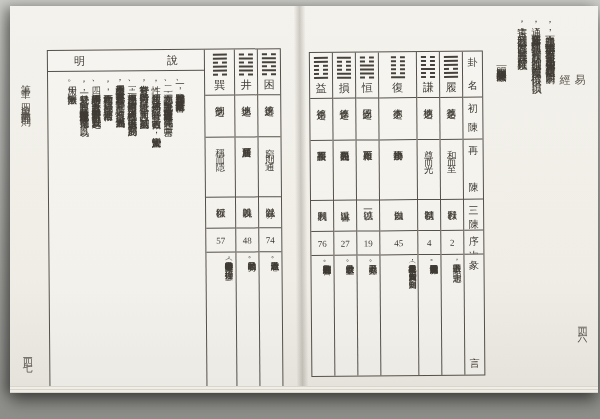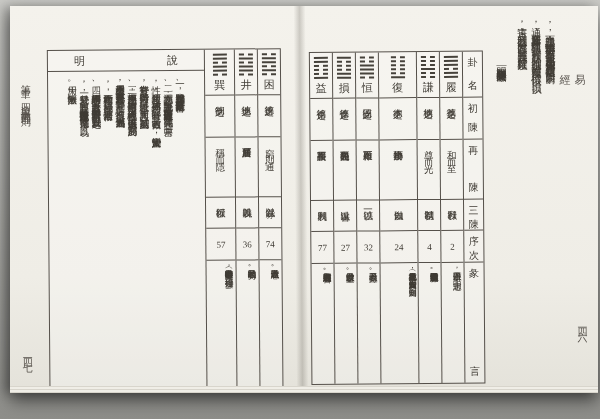--- a/index.html
+++ b/index.html
@@ -38,21 +38,21 @@
   .tcol.note{width:156px;}
   .tcol:not(:first-child){border-right:1px solid #55504a;}
   .cell{border-bottom:1px solid #55504a;display:flex;justify-content:center;
     align-items:flex-start;overflow:hidden;box-sizing:border-box;}
   .cell:last-child{border-bottom:none;}
   .r-name{height:46px;flex-direction:column;align-items:center;
     justify-content:space-between;padding:4px 0 2px;}
   .r-c1{height:42px;}
   .r-c2{height:60px;}
   .r-c3{height:31px;}
-  .r-xu{height:32px;align-items:center;}
+  .r-xu{height:24px;align-items:center;}
   .r-tuan{height:120px;justify-content:flex-end;padding:2px 1px;}
   .r-title{height:21px;}
   .r-body{flex:1;display:flex;flex-direction:row-reverse;justify-content:center;
     padding:4px 2px;}
   .cell .vtext{font-size:9.5px;line-height:12px;padding-top:3px;height:100%;}
   .cell.r-c2 .vtext.spread{letter-spacing:7px;}
   .cell.r-tuan .vtext{font-size:8.5px;line-height:11px;padding-top:1px;}
   .tcol.wide .r-tuan .vtext{font-size:8px;line-height:10px;}
   .hexname{font-size:11px;}
   .hexagram{display:flex;flex-direction:column;gap:2px;}
@@ -129,21 +129,21 @@
               <div class="cell r-c1">
                 <div class="vtext">德之地</div>
               </div>
               <div class="cell r-c2">
                 <div class="vtext">居其所而遷</div>
               </div>
               <div class="cell r-c3">
                 <div class="vtext">以辨義</div>
               </div>
               <div class="cell r-xu">
-                <div class="xu-num">36</div>
+                <div class="xu-num">48</div>
               </div>
               <div class="cell r-tuan">
                 <div class="vtext">君子以勞民勸相。</div>
               </div>
             </div>
             <div class="tcol semi">
               <div class="cell r-name">
                 <div class="hexagram">
                   <div class="hx-line"></div>
                   <div class="hx-line"></div>
@@ -298,21 +298,21 @@
               <div class="cell r-c1">
                 <div class="vtext">德之本</div>
               </div>
               <div class="cell r-c2">
                 <div class="vtext">小而辨於物</div>
               </div>
               <div class="cell r-c3">
                 <div class="vtext">以自知</div>
               </div>
               <div class="cell r-xu">
-                <div class="xu-num">24</div>
+                <div class="xu-num">45</div>
               </div>
               <div class="cell r-tuan">
                 <div class="vtext">彖復見天地之心（重在自反，自反則自知）知人者智，自知則明。</div>
               </div>
             </div>
             <div class="tcol">
               <div class="cell r-name">
                 <div class="hexagram">
                   <div class="hx-line broken"></div>
                   <div class="hx-line broken"></div>
@@ -326,21 +326,21 @@
               <div class="cell r-c1">
                 <div class="vtext">德之固</div>
               </div>
               <div class="cell r-c2">
                 <div class="vtext">雜而不厭</div>
               </div>
               <div class="cell r-c3">
                 <div class="vtext">以一德</div>
               </div>
               <div class="cell r-xu">
-                <div class="xu-num">32</div>
+                <div class="xu-num">19</div>
               </div>
               <div class="cell r-tuan">
                 <div class="vtext">君子以立不易方。</div>
               </div>
             </div>
             <div class="tcol">
               <div class="cell r-name">
                 <div class="hexagram">
                   <div class="hx-line"></div>
                   <div class="hx-line broken"></div>
@@ -382,21 +382,21 @@
               <div class="cell r-c1">
                 <div class="vtext">德之裕</div>
               </div>
               <div class="cell r-c2">
                 <div class="vtext">長裕而不設</div>
               </div>
               <div class="cell r-c3">
                 <div class="vtext">以興利</div>
               </div>
               <div class="cell r-xu">
-                <div class="xu-num">77</div>
+                <div class="xu-num">76</div>
               </div>
               <div class="cell r-tuan">
                 <div class="vtext">君子以見善則遷有過則改。</div>
               </div>
             </div>
           </div>
         <div class="runhead vtext" style="right:10px;top:62px;">
           <span class="head-char">易</span>
           <span class="head-char">經</span>
         </div>

